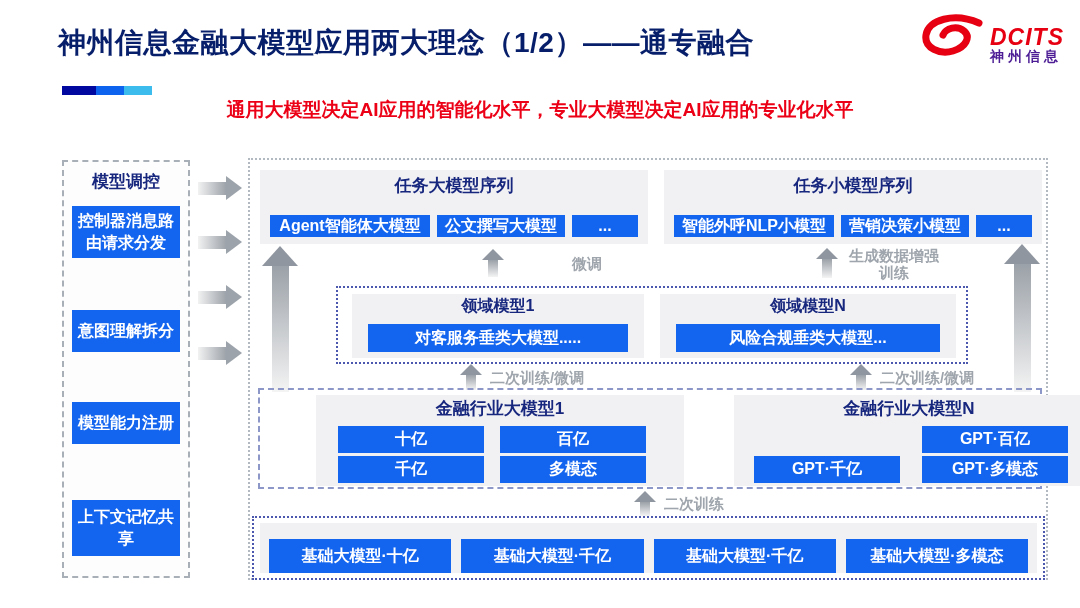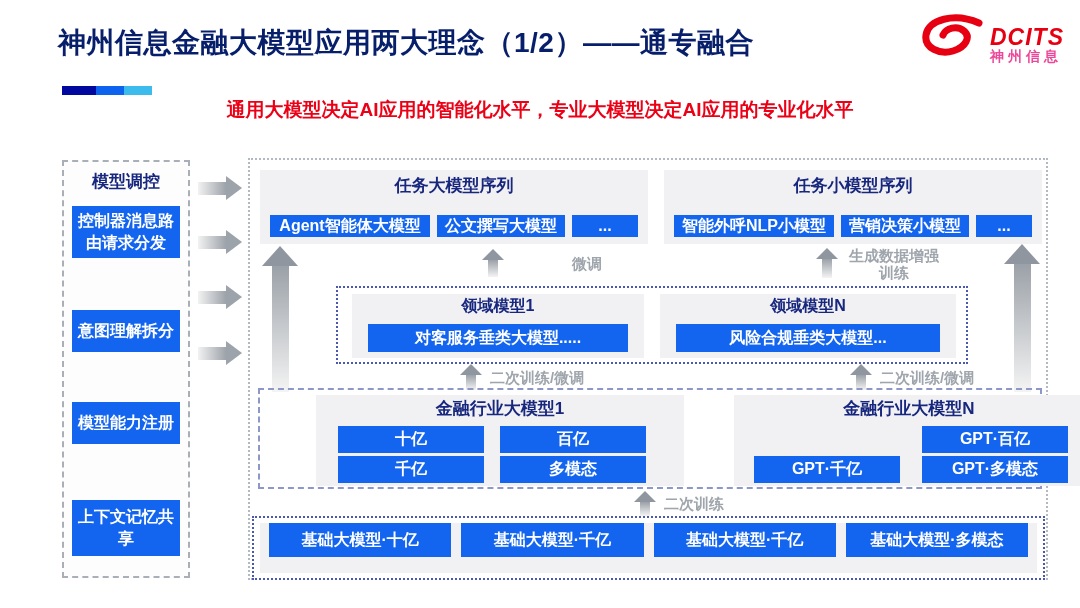--- a/index.html
+++ b/index.html
@@ -13,21 +13,21 @@
   .accent-bar span { display:block; height:9px; }
   .acc1 { width:34px; background:#0008A0; }
   .acc2 { width:28px; background:#0D63EE; }
   .acc3 { width:28px; background:#3CBCEC; }
   .subtitle { position:absolute; left:60px; top:97px; width:960px; text-align:center; font-size:19px; font-weight:bold; color:#EB0016; }
 
   
   .logo { position:absolute; right:16px; top:14px; display:flex; align-items:center; gap:6px; }
   .logo-text { display:flex; flex-direction:column; line-height:1.05;margin-top:10px; }
   .logo-brand { color:#E60012; font-size:23px; font-weight:bold; font-style:italic; letter-spacing:1px; }
-  .logo-cn { color:#ec4899; font-size:14px; font-weight:bold; letter-spacing:4px; }
+  .logo-cn { color:#4c1d95; font-size:14px; font-weight:bold; letter-spacing:4px; }
 
   
   .sidebar { position:absolute; left:62px; top:160px; width:128px; height:418px; border:2px dashed #A9AFB6; background:#FDFDFE; }
   .sidebar-title { position:absolute; top:8px; left:0; right:0; text-align:center; font-size:17px; font-weight:bold; color:#18277E; }
   .side-item { position:absolute; left:8px; right:8px; line-height:1.4; font-size:16px; padding:2px; }
   .si1 { top:44px;  height:52px; }
   .si2 { top:148px; height:42px; }
   .si3 { top:240px; height:42px; }
   .si4 { top:338px; height:56px; }
 
@@ -77,21 +77,21 @@
   .ind-panel .phead { top:2px; font-size:17px; }
   .ind-panel .bbox { position:absolute; height:27px; font-size:16px; }
   .c1 { left:22px;  width:146px; }
   .c2 { left:184px; width:146px; }
   .ind-r .c1 { left:20px;  width:146px; }
   .ind-r .c2 { left:188px; width:146px; }
   .r1 { top:31px; } .r2 { top:61px; }
 
   
   .base { position:absolute; left:2px; top:356px; width:793px; height:64px; border:2px dotted #4C58AE; }
-  .base-band { position:absolute; left:6px; right:6px; top:5px; bottom:5px; background:#F1F1F4; display:flex; align-items:flex-start; gap:10px; padding:0 9px; }
+  .base-band { position:absolute; left:6px; right:6px; top:5px; bottom:5px; background:#F1F1F4; display:flex; align-items:flex-end; gap:10px; padding:0 9px; }
   .base-band .bbox { flex:1; height:34px; font-size:16px; }
 </style>
 </head>
 <body>
 
 <div class="slide">
 
   <div class="title">神州信息金融大模型应用两大理念（1/2）——通专融合</div>
   <div class="accent-bar">
     <span class="acc1"></span>

